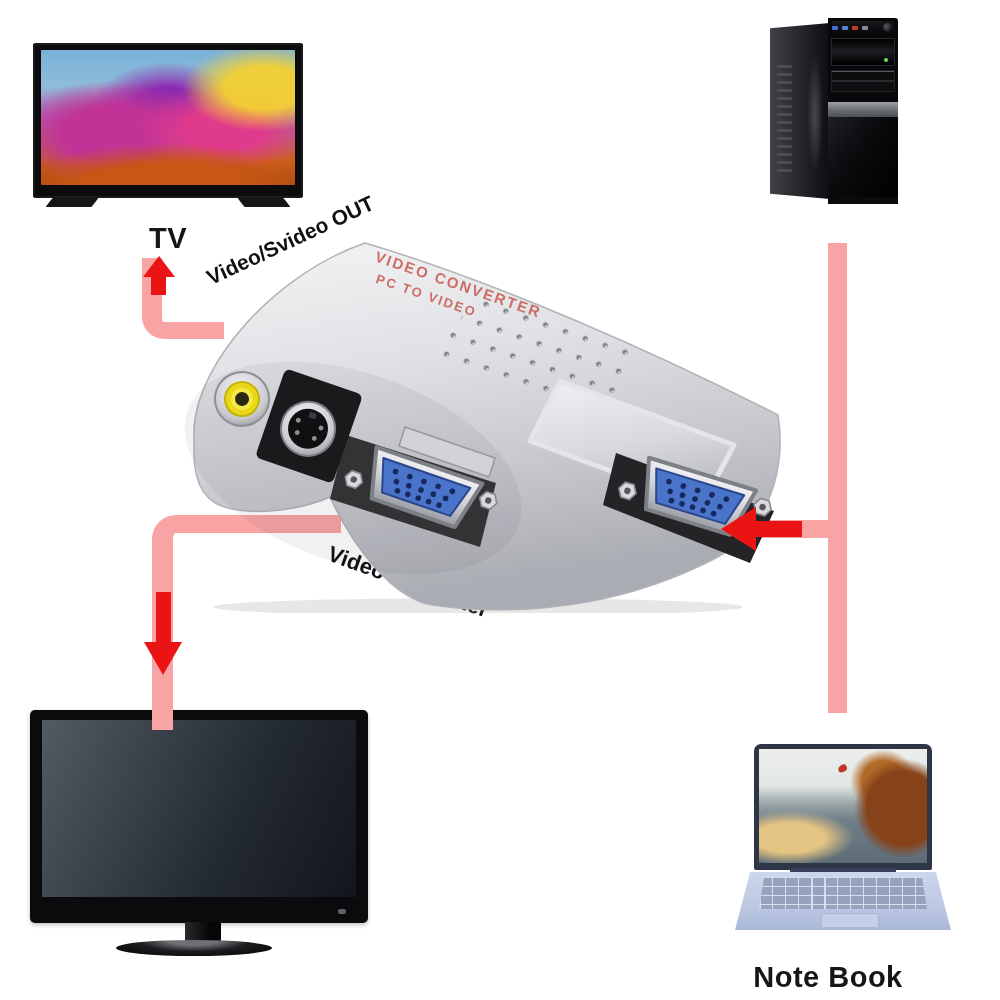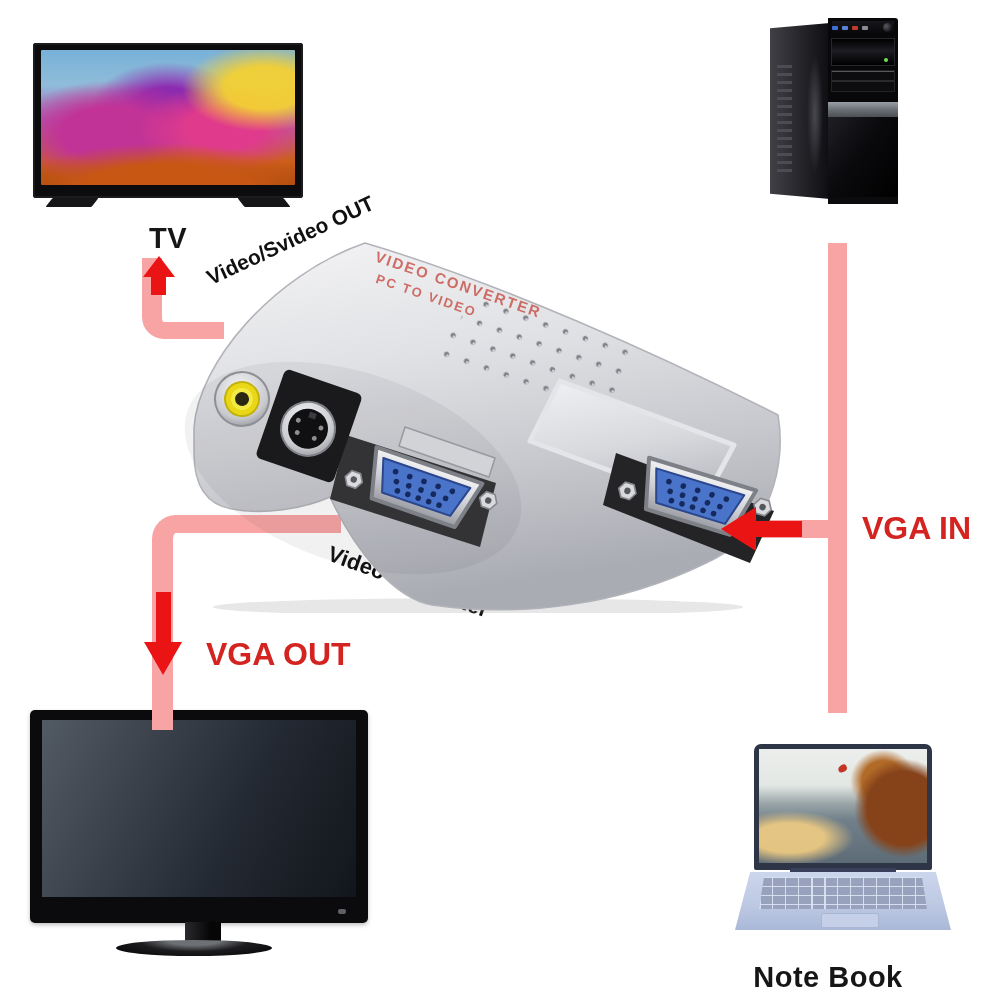--- a/index.html
+++ b/index.html
@@ -273,22 +273,20 @@
     </g>
 
     <use href="#vga-def" transform="translate(243,277) rotate(19)"></use>
 
     <use href="#vga-def" transform="translate(517,286) rotate(17)"></use>
   </svg>
 
   <div class="lbl-rot lbl-svout">Video/Svideo OUT</div>
   <div class="lbl-rot lbl-vconv">Video Converter</div>
 
-  <div class="lbl-red lbl-vgain">VGA IN</div>
-  <div class="lbl-red lbl-vgaout">VGA OUT</div>
 
   <div class="lcd">
     <div class="lcd-frame">
       <div class="lcd-screen"></div>
       <div class="lcd-btn"></div>
     </div>
     <div class="lcd-neck"></div>
     <div class="lcd-base"></div>
   </div>
 

